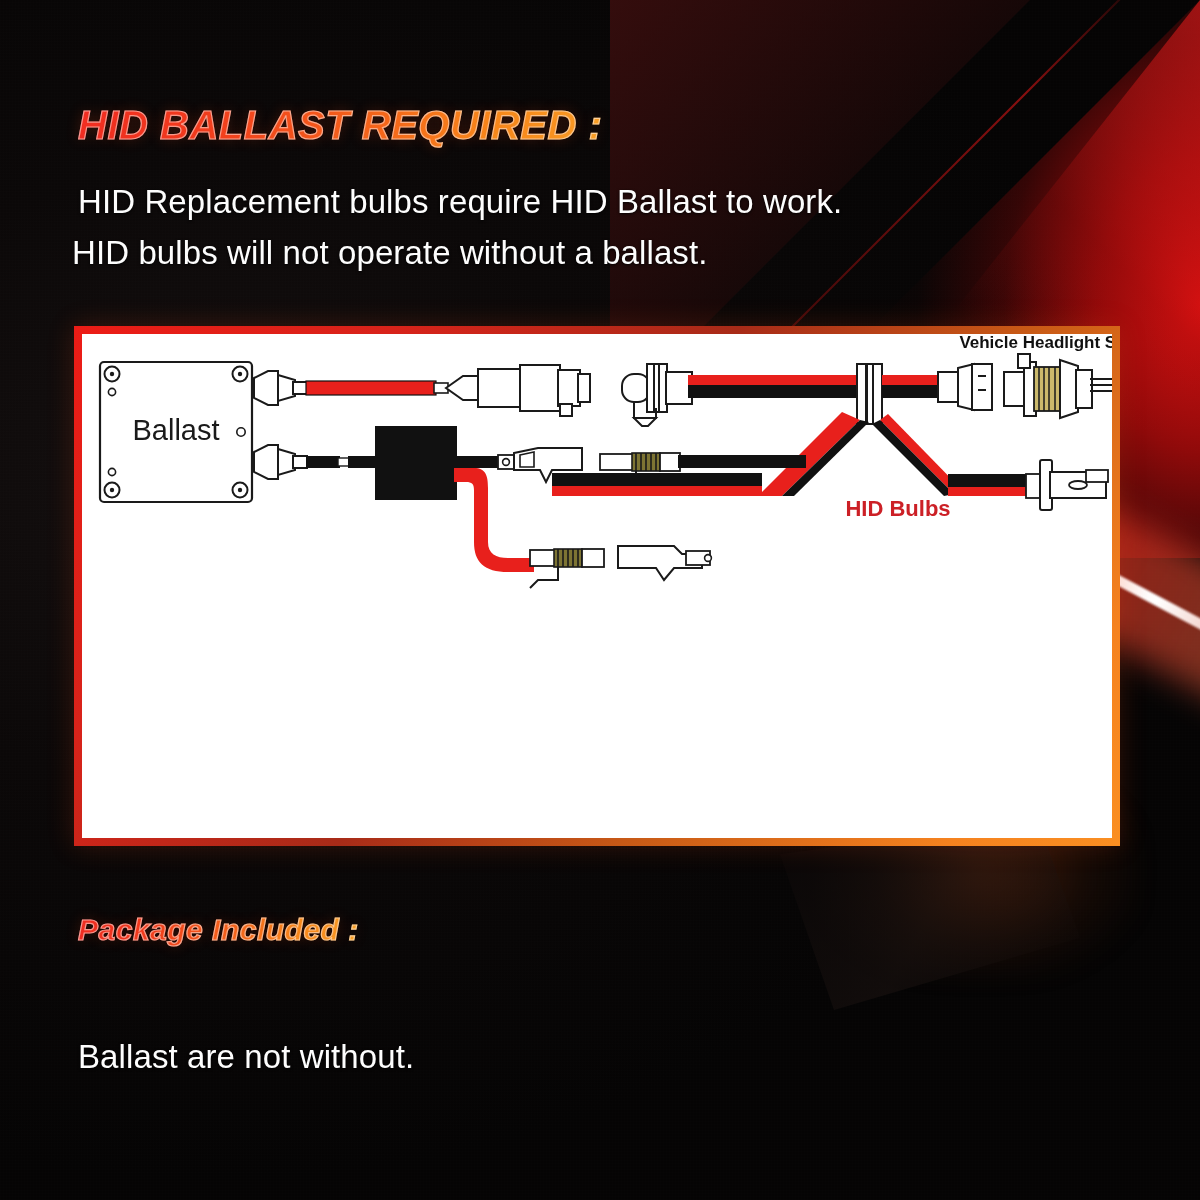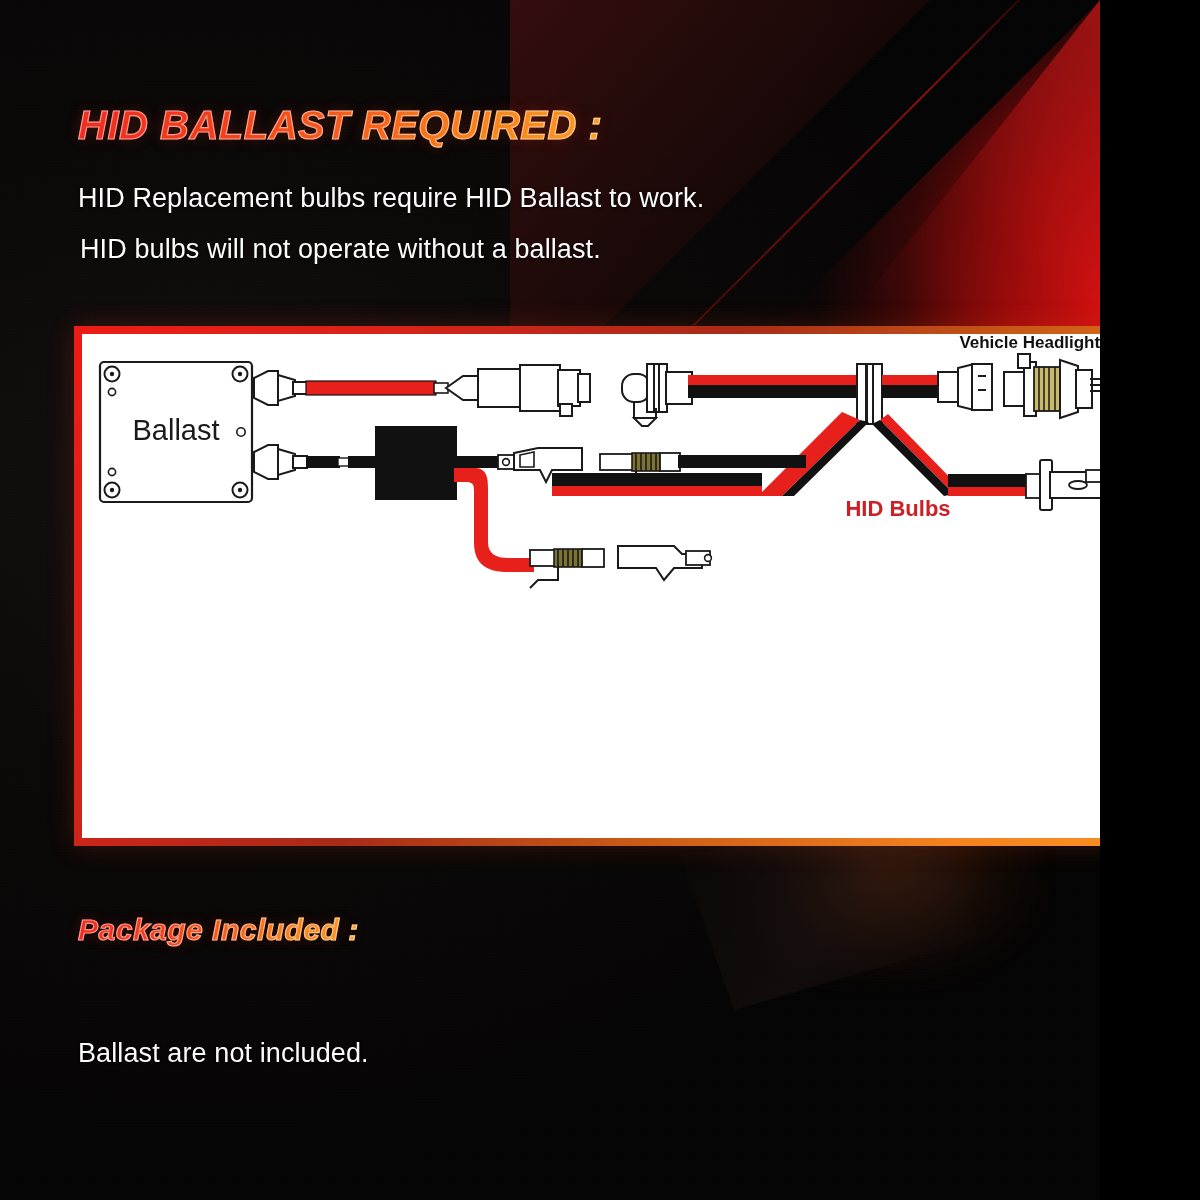--- a/index.html
+++ b/index.html
@@ -2,21 +2,21 @@
 <html><head>
 <meta charset="utf-8">
 <style>
   html, body {
     margin: 0;
     padding: 0;
     background: #000;
   }
   #page {
     position: relative;
-    width: 1100px;
+    width: 1200px;
     height: 1200px;
     overflow: hidden;
     background: #ef4444;
     font-family: "Liberation Sans", sans-serif;
   }
 
   
   .bg-base {
     position: absolute;
     inset: 0;
@@ -116,28 +116,28 @@
     font-size: 40px;
   }
   #heading-package {
     left: 78px; top: 913px;
     font-size: 30px;
   }
 
   .body-line {
     position: absolute;
     color: #fdfdfd;
-    font-size: 27px;
+    font-size: 33px;
     font-weight: 500;
     letter-spacing: .1px;
     white-space: nowrap;
     text-shadow: 0 1px 3px rgba(0,0,0,.85);
   }
   #body-1 { left: 78px; top: 183px; }
-  #body-2 { left: 80px; top: 234px; }
+  #body-2 { left: 72px; top: 234px; }
   #pkg-1  { left: 78px; top: 988px; }
   #pkg-2  { left: 78px; top: 1038px; }
 
   
   #diagram-frame {
     position: absolute;
     left: 74px; top: 326px;
     width: 1046px; height: 520px;
     padding: 8px;
     box-sizing: border-box;
@@ -356,15 +356,15 @@
 
         <text class="lbl" x="816" y="182" text-anchor="middle" font-family="'Liberation Serif', serif" font-size="22" font-weight="bold" fill="#cc2026">HID Bulbs</text>
 
       </svg>
     </div>
   </div>
 
   <div class="heading" id="heading-package">Package Included :</div>
 
 
-  <div class="body-line" id="pkg-2">Ballast are not included.</div>
+  <div class="body-line" id="pkg-2">Ballast are not without.</div>
 
 </div>
 
 </body></html>

